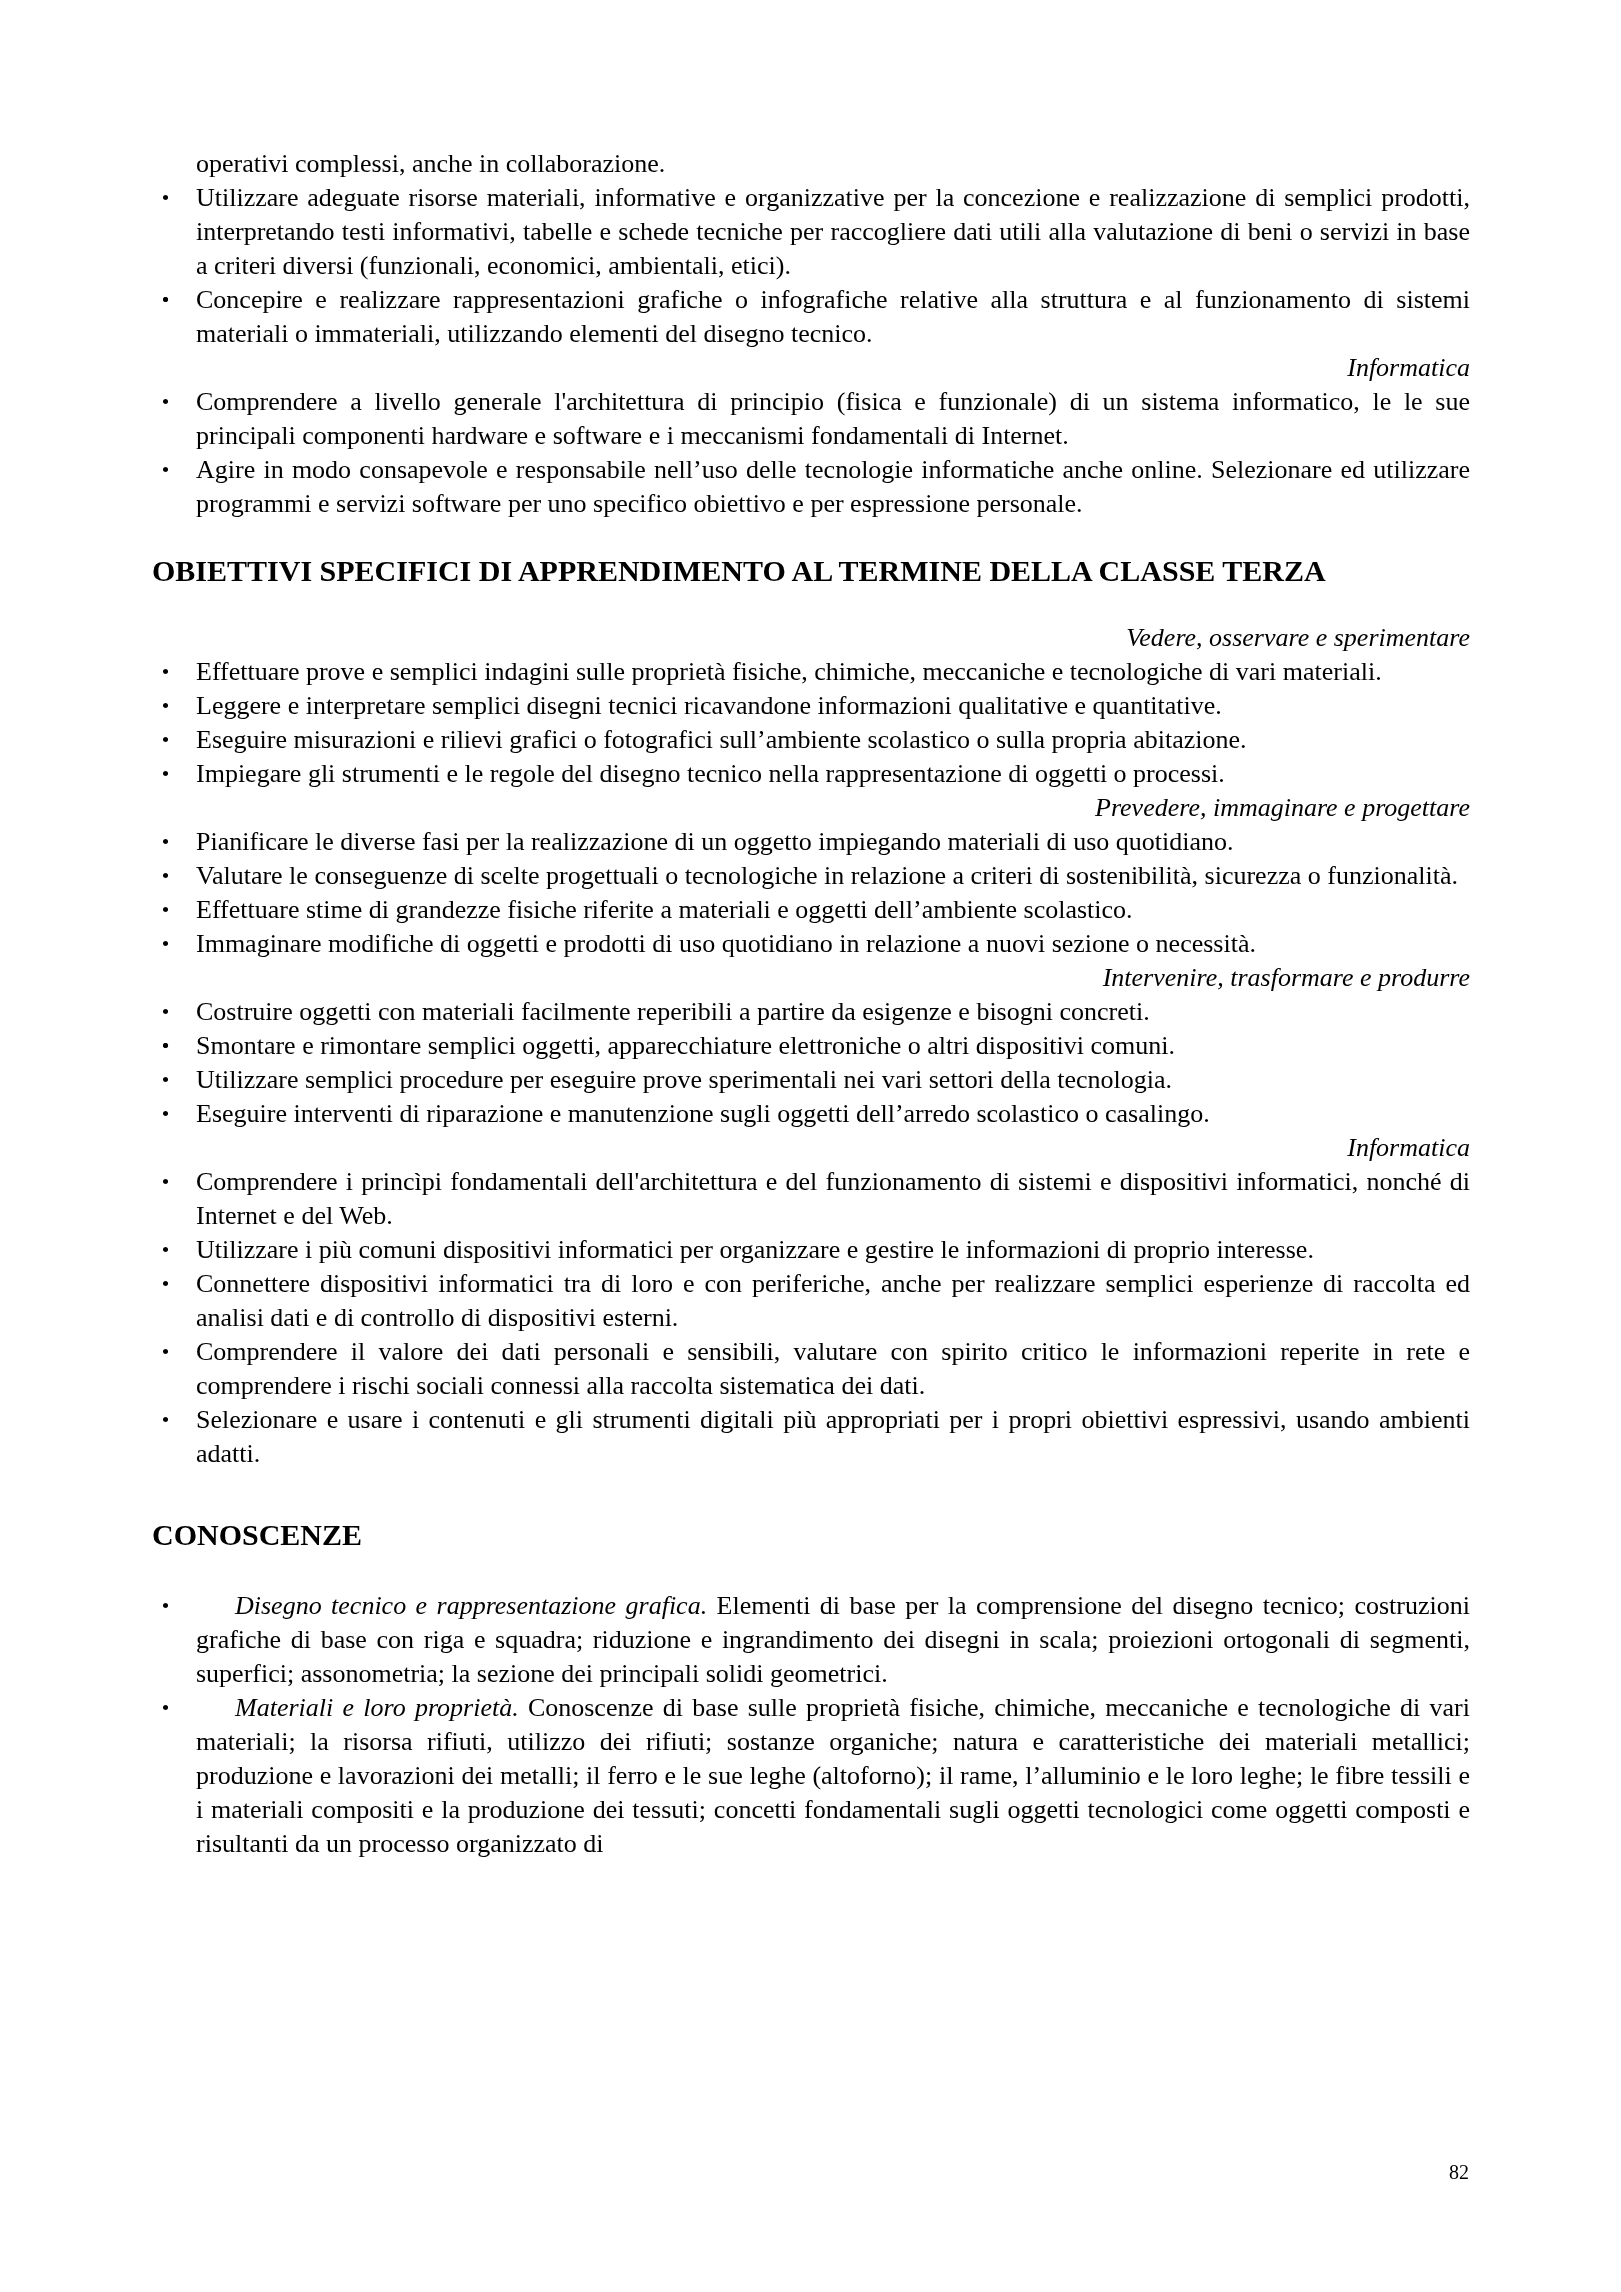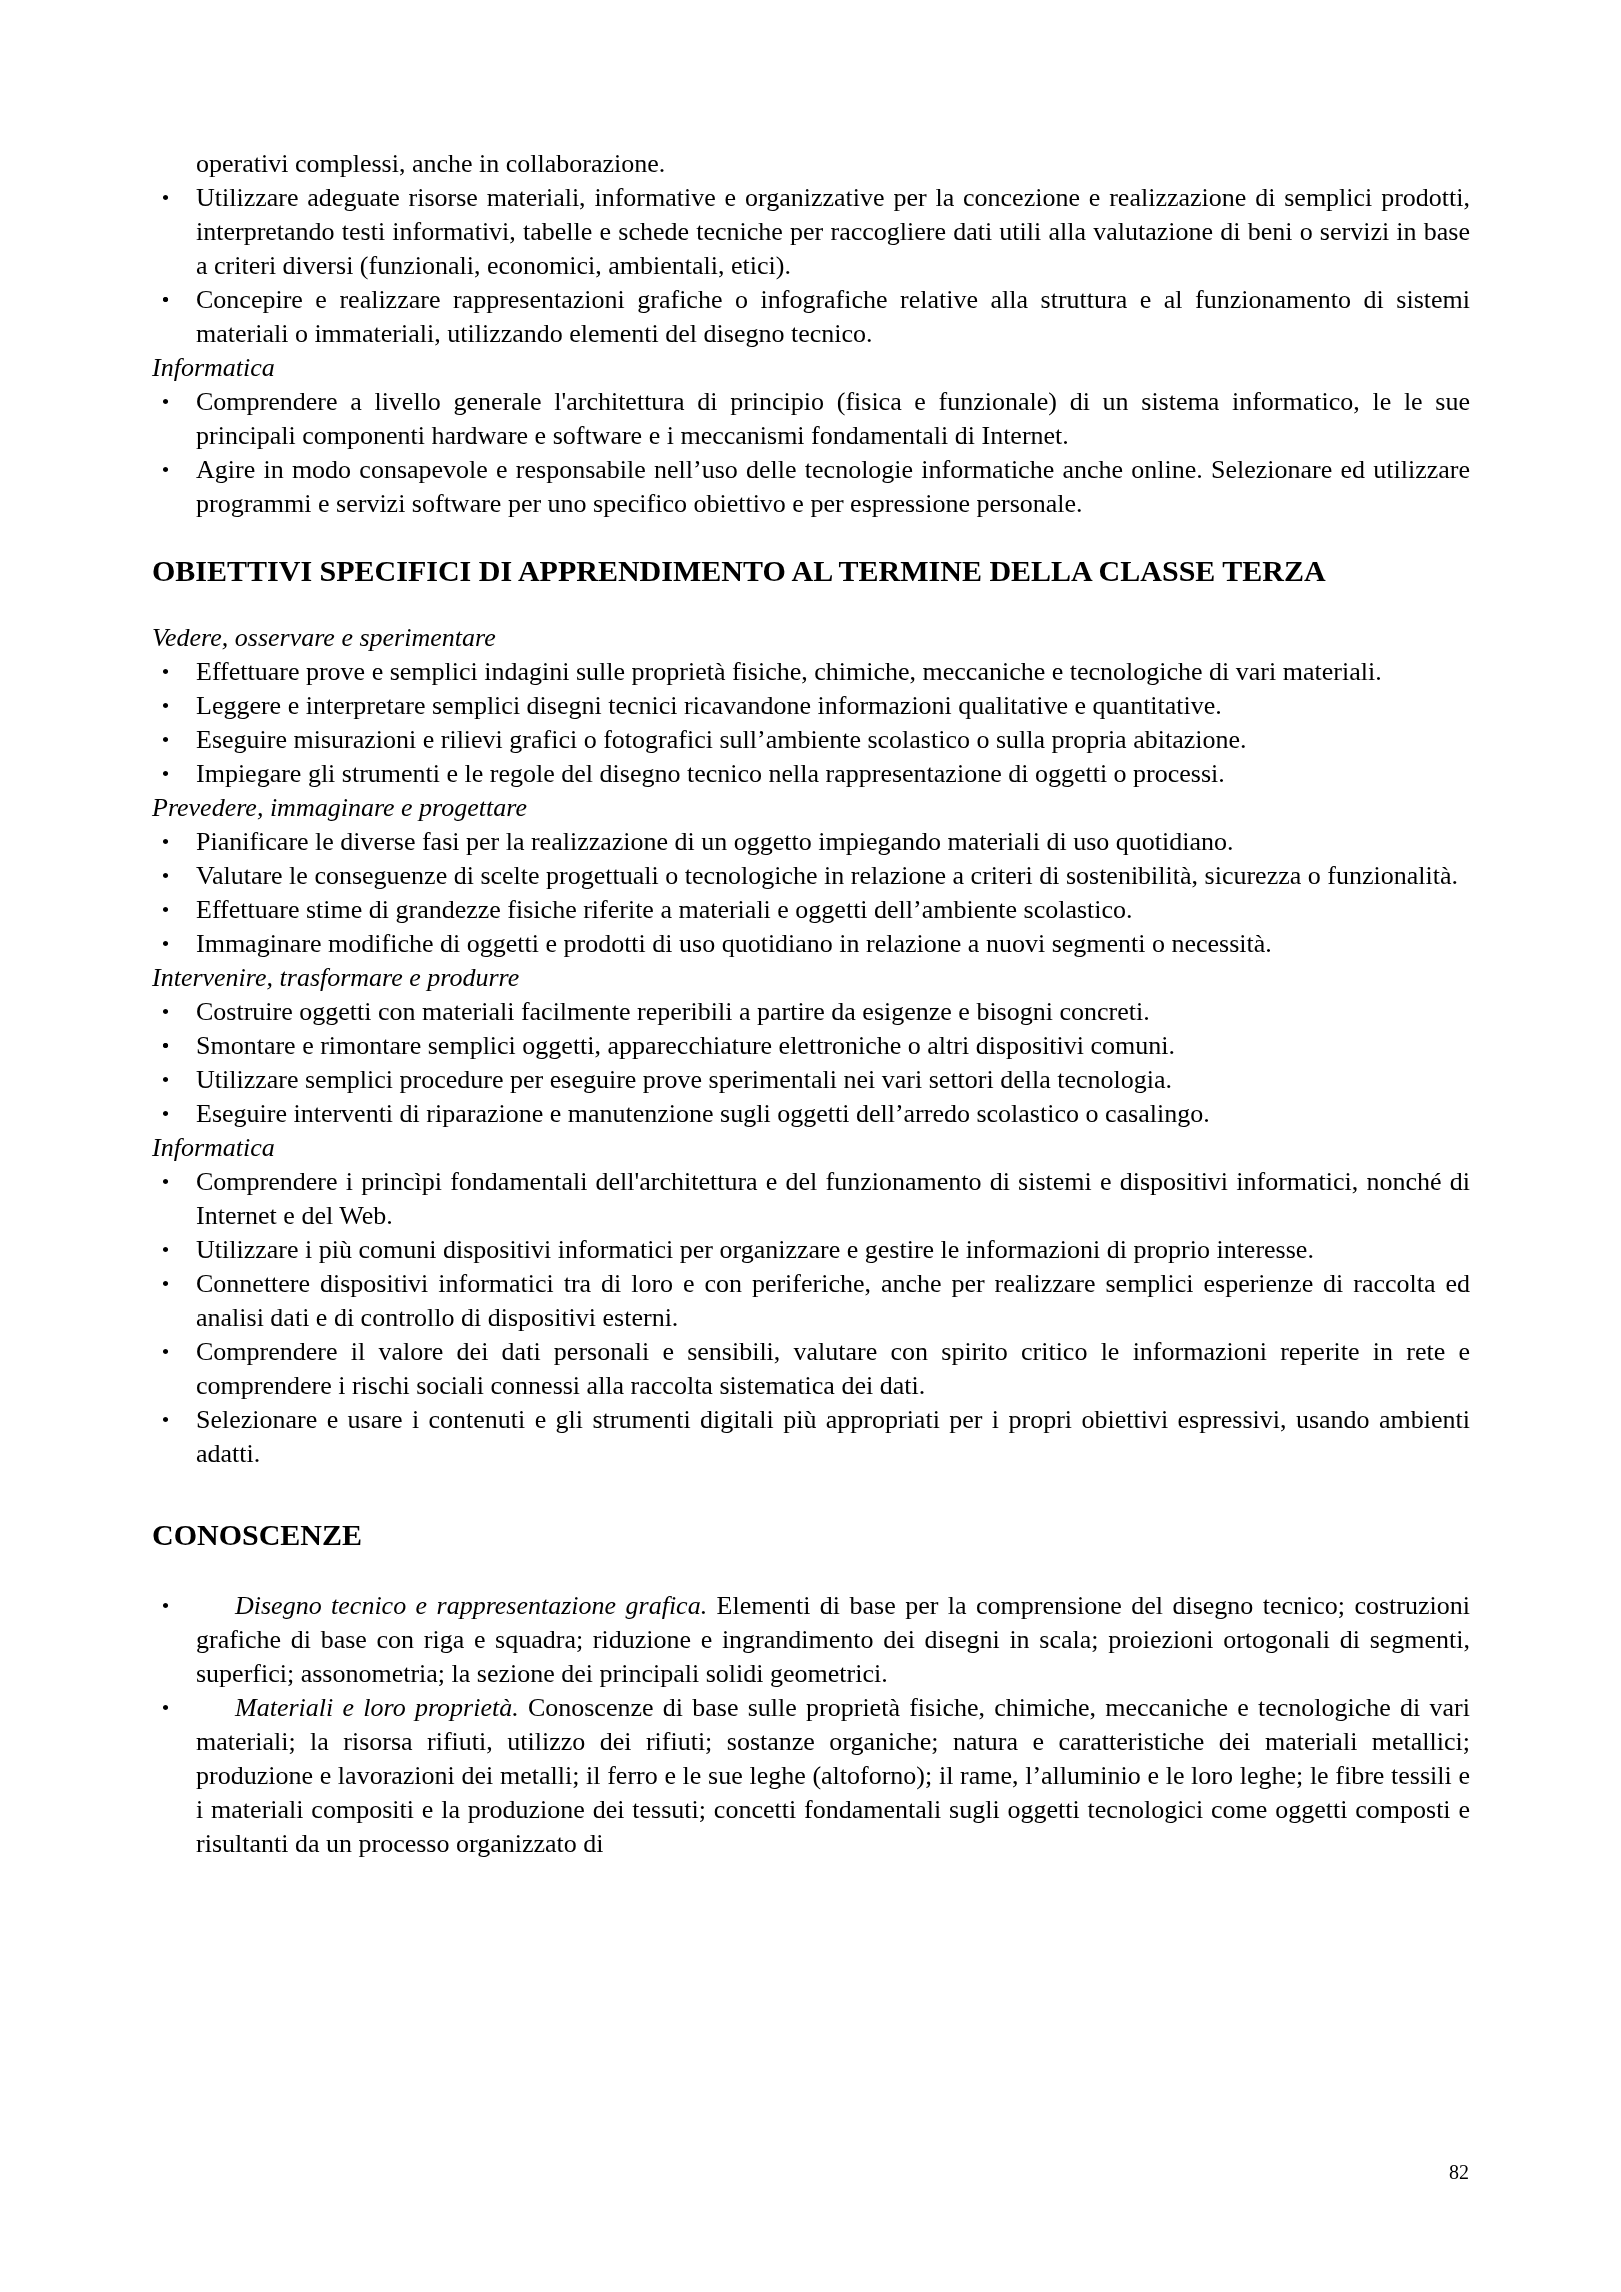--- a/index.html
+++ b/index.html
@@ -58,21 +58,21 @@
     font-size: 30px;
     line-height: 34px;
     margin-top: 33px;
     margin-bottom: 33px;
     text-align: left;
   }
   .ital-head {
     font-style: italic;
     font-size: 26px;
     line-height: 34px;
-    text-align: left;
+    text-align: right;
   }
   .sec-head.conoscenze {
     margin-top: 47px;
     margin-bottom: 37px;
   }
   .sub-ital {
     font-style: italic;
     margin-left: 39px;
   }
   .pagenum {
@@ -153,21 +153,21 @@
         <li class="bullet">
           <span class="bul">•</span>
           <span>Valutare le conseguenze di scelte progettuali o tecnologiche in relazione a criteri di sostenibilità, sicurezza o funzionalità.</span>
         </li>
         <li class="bullet">
           <span class="bul">•</span>
           <span>Effettuare stime di grandezze fisiche riferite a materiali e oggetti dell’ambiente scolastico.</span>
         </li>
         <li class="bullet">
           <span class="bul">•</span>
-          <span>Immaginare modifiche di oggetti e prodotti di uso quotidiano in relazione a nuovi segmenti o necessità.</span>
+          <span>Immaginare modifiche di oggetti e prodotti di uso quotidiano in relazione a nuovi sezione o necessità.</span>
         </li>
       </ul>
     </div>
 
     <div>
       <div class="ital-head">Intervenire, trasformare e produrre</div>
       <ul>
         <li class="bullet">
           <span class="bul">•</span>
           <span>Costruire oggetti con materiali facilmente reperibili a partire da esigenze e bisogni concreti.</span>

